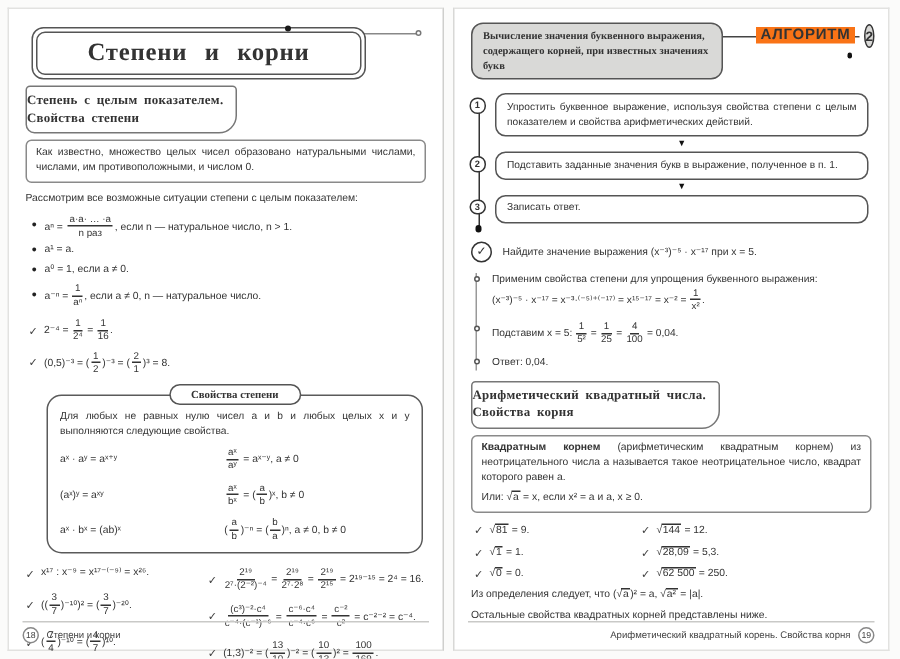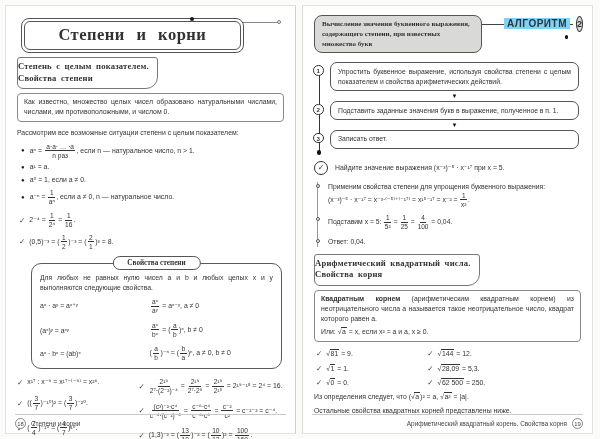--- a/index.html
+++ b/index.html
@@ -55,21 +55,21 @@
   .ex-grid{display:grid;grid-template-columns:44% 56%;column-gap:4px;margin-top:9px;align-items:start;}
   .ex-col{display:flex;flex-direction:column;gap:8px;}
 
   
   .algo-head{position:relative;display:flex;align-items:flex-start;gap:6px;margin-top:3px;}
   .algo-title-box{background:#d9d9d7;border:1px solid #555;border-radius:8px;padding:3px 7px;
     font-family:"Liberation Serif","DejaVu Serif",serif;font-weight:bold;font-size:7px;line-height:1.45;
     width:168px;flex:0 0 auto;z-index:2;}
   .algo-line{position:absolute;top:9px;left:160px;right:8px;border-top:1px solid #444;}
   .algo-label{font-size:10px;font-weight:bold;letter-spacing:.5px;margin-left:16px;margin-top:3px;
-    background:#7dd3fc;position:relative;z-index:2;padding:0 3px;}
+    background:#f97316;position:relative;z-index:2;padding:0 3px;}
   .algo-circle{position:relative;z-index:2;display:inline-flex;align-items:center;justify-content:center;
     width:16px;height:16px;border:1px solid #333;border-radius:50%;background:#d9d9d7;
     font-weight:bold;font-size:9px;margin-top:1px;}
   .algo-dot{position:absolute;right:13px;top:20px;width:3.5px;height:3.5px;background:#111;border-radius:50%;}
   .steps{position:relative;margin:9px 2px 0 16px;}
   .vline{position:absolute;left:-11.5px;top:5px;bottom:-3px;border-left:1px solid #333;}
   .vdot{position:absolute;left:-13.5px;bottom:-6px;width:4.5px;height:4.5px;background:#111;border-radius:50%;}
   .step{position:relative;margin-bottom:0;}
   .step-num{position:absolute;left:-17px;top:3px;width:10.5px;height:10.5px;border:1px solid #333;
     border-radius:50%;background:#fff;font-size:6.2px;font-weight:bold;display:flex;align-items:center;
@@ -265,21 +265,21 @@
         <span class="pgnum">18</span>
         <span>Степени и корни</span>
       </div>
     </div>
   </div>
 
   <div class="page right">
     <div class="inner">
 
       <div class="algo-head">
-        <div class="algo-title-box">Вычисление значения буквенного выражения, содержащего степени, при известных множество букв</div>
+        <div class="algo-title-box">Вычисление значения буквенного выражения, содержащего корней, при известных значениях букв</div>
         <div class="algo-line"></div>
         <span class="algo-label">АЛГОРИТМ</span>
         <span class="algo-circle">2</span>
         <span class="algo-dot"></span>
       </div>
 
       <div class="steps">
         <div class="vline"></div>
         <div class="vdot"></div>
 

